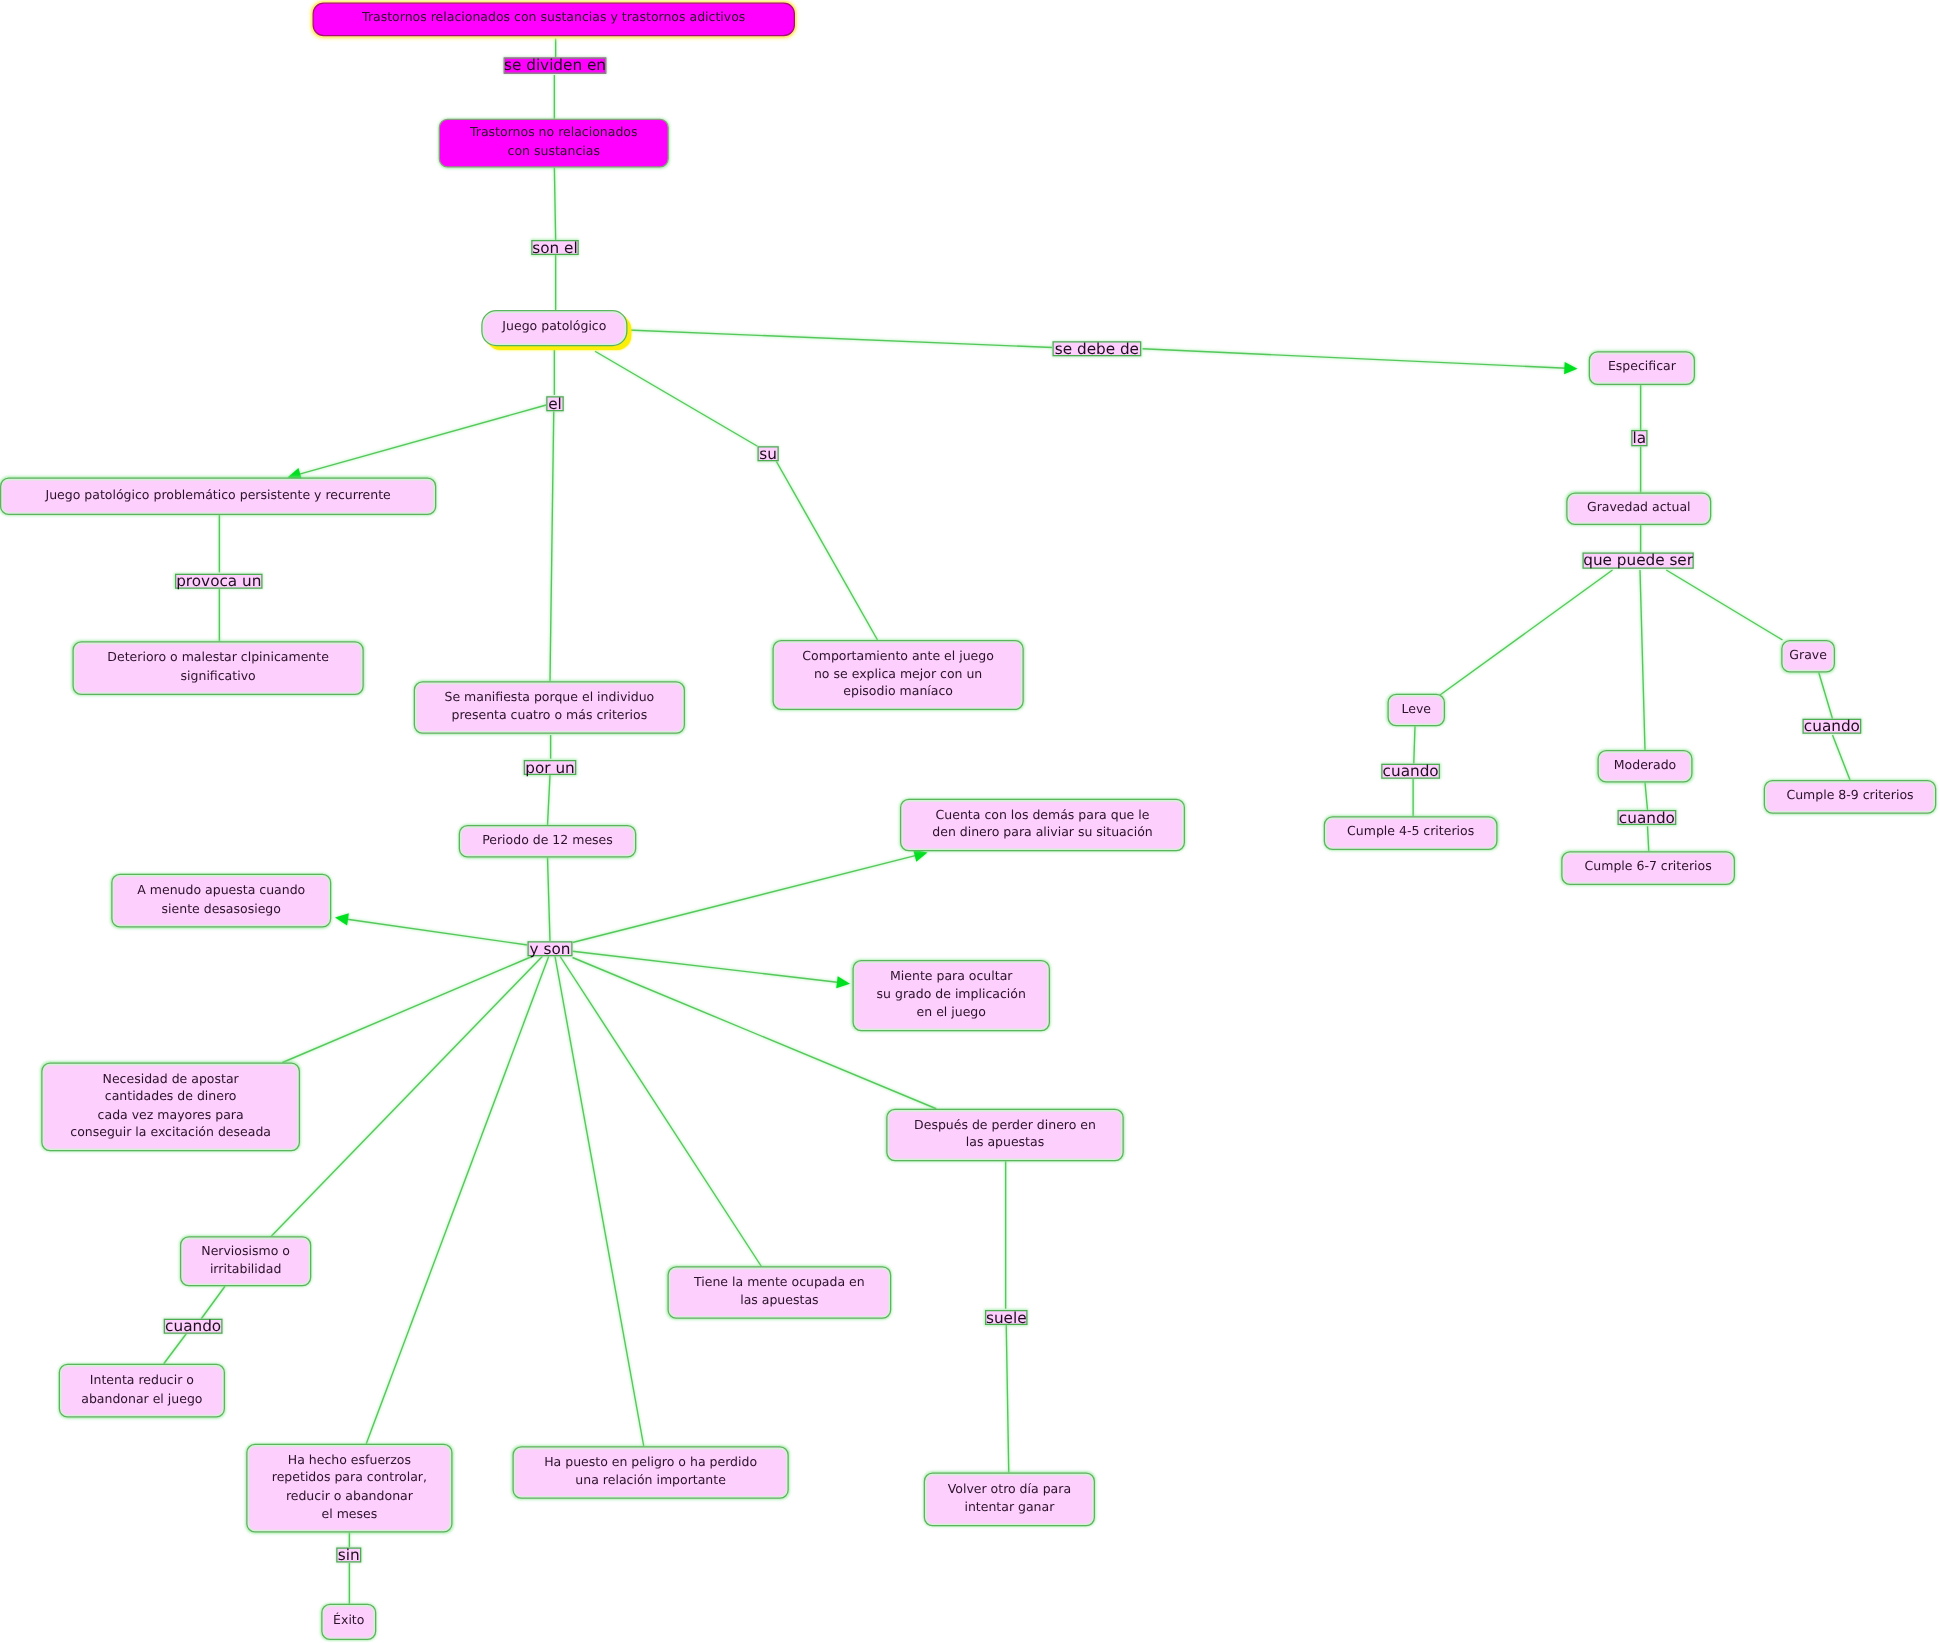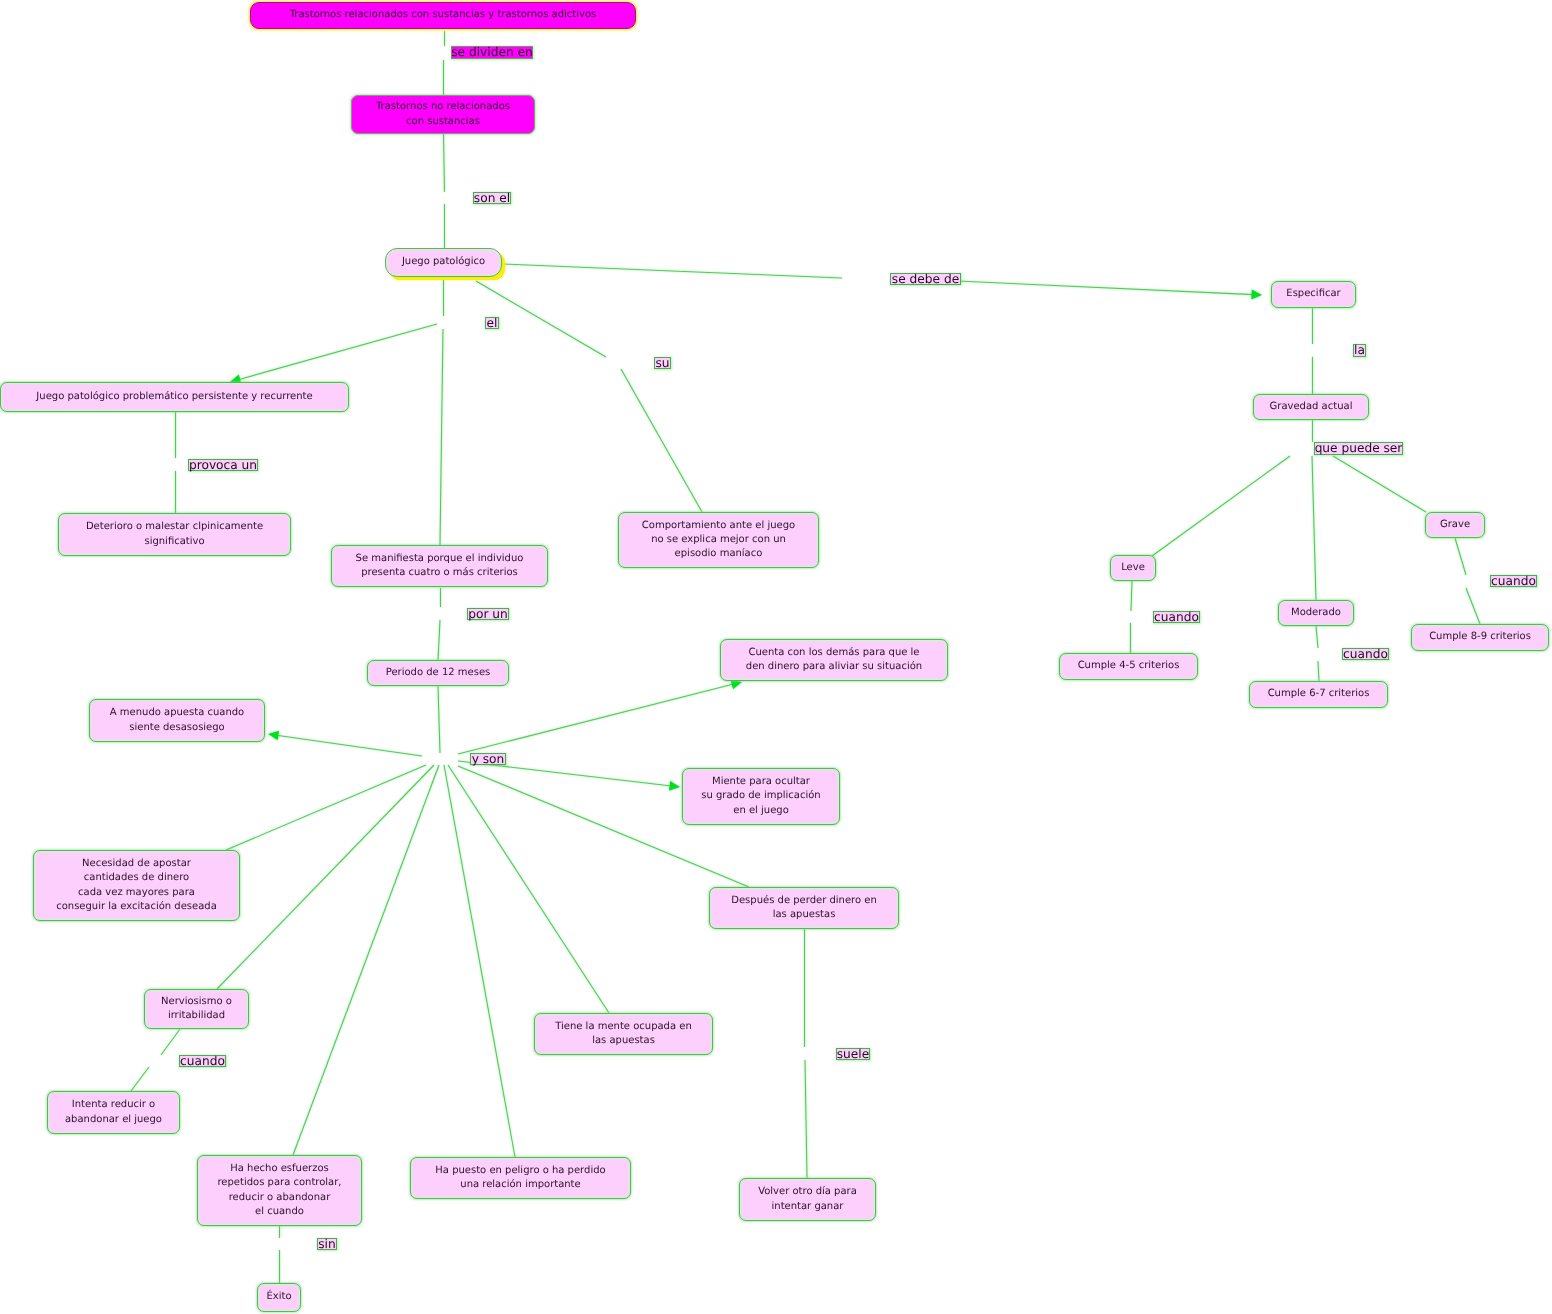--- a/index.html
+++ b/index.html
@@ -17,21 +17,21 @@
         white-space:pre;letter-spacing:0;
         box-shadow:inset 0 0 0 1.3px #d5f0d6, 0 0 2px 0.5px rgba(120,225,125,0.55);}
   .node.magenta{background:#ff00ff;border-color:#8a9a7e;
         box-shadow:0 0 2px 0.5px rgba(120,225,125,0.55);}
   .node.sel{box-shadow:inset 0 0 0 1.3px #d5f0d6, 3.5px 3.5px 0 -0.5px #fbee08, 3.5px 3.5px 2px -0.5px #fbee08;border-radius:12px;}
   .node.magenta.sel{box-shadow:0 0 0 1.5px #ffee80, 0 0 3px 1.5px #fff2a0;
         border-radius:9px;border-color:#a2146f;}
   .lbl{position:absolute;box-sizing:border-box;background:#fdcffc;border:1px solid #4aad50;
         color:#200d20;font-size:12.2px;line-height:12px;text-align:center;white-space:pre;
         display:flex;align-items:flex-start;justify-content:center;
-        box-shadow:0 0 2px 0.5px rgba(120,225,125,0.55);margin-left:48px;}
+        box-shadow:0 0 2px 0.5px rgba(120,225,125,0.55);}
   .lbl > span{display:block;margin-top:-1px;}
   .lbl.magenta{background:#ff00ff;border-color:#7a9370;}
 </style>
 </head>
 <body>
 
 <div id="map">
   <svg id="links" viewBox="0 0 1552 1314">
     <path class="lnk" d="M 444.5 30 L 444.5 46"></path>
     <path class="lnk" d="M 443.5 60 L 443.5 95"></path>
@@ -82,38 +82,38 @@
     <path class="lnk" d="M 804.5 929 L 804.5 1047"></path>
     <path class="lnk" d="M 805 1060 L 807 1178"></path>
   </svg>
   <div class="node magenta sel" style="left:250px;top:2px;width:386px;height:27px"><div>Trastornos relacionados con sustancias y trastornos adictivos</div></div>
   <div class="node magenta" style="left:351px;top:95px;width:184px;height:39px"><div>Trastornos no relacionados</div><div>con sustancias</div></div>
   <div class="node sel" style="left:385px;top:248px;width:117px;height:29px"><div>Juego patológico</div></div>
   <div class="node" style="left:1271px;top:281px;width:85px;height:27px"><div>Especificar</div></div>
   <div class="node" style="left:1253px;top:394px;width:116px;height:26px"><div>Gravedad actual</div></div>
   <div class="node" style="left:1110px;top:555px;width:46px;height:26px"><div>Leve</div></div>
   <div class="node" style="left:1278px;top:600px;width:76px;height:26px"><div>Moderado</div></div>
-  <div class="node" style="left:1425px;top:512px;width:60px;height:26px"><div>Grave</div></div>
+  <div class="node" style="left:1425px;top:512px;width:43px;height:26px"><div>Grave</div></div>
   <div class="node" style="left:1059px;top:653px;width:139px;height:27px"><div>Cumple 4-5 criterios</div></div>
   <div class="node" style="left:1249px;top:681px;width:139px;height:27px"><div>Cumple 6-7 criterios</div></div>
   <div class="node" style="left:1411px;top:624px;width:138px;height:27px"><div>Cumple 8-9 criterios</div></div>
   <div class="node" style="left:58px;top:513px;width:233px;height:43px"><div>Deterioro o malestar clpinicamente</div><div>significativo</div></div>
   <div class="node" style="left:0px;top:382px;width:349px;height:30px"><div>Juego patológico problemático persistente y recurrente</div></div>
   <div class="node" style="left:331px;top:545px;width:217px;height:42px"><div>Se manifiesta porque el individuo</div><div>presenta cuatro o más criterios</div></div>
   <div class="node" style="left:618px;top:512px;width:201px;height:56px"><div>Comportamiento ante el juego</div><div>no se explica mejor con un</div><div>episodio maníaco</div></div>
   <div class="node" style="left:367px;top:660px;width:142px;height:26px"><div>Periodo de 12 meses</div></div>
   <div class="node" style="left:720px;top:639px;width:228px;height:42px"><div>Cuenta con los demás para que le</div><div>den dinero para aliviar su situación</div></div>
   <div class="node" style="left:89px;top:699px;width:176px;height:43px"><div>A menudo apuesta cuando</div><div>siente desasosiego</div></div>
   <div class="node" style="left:682px;top:768px;width:158px;height:57px"><div>Miente para ocultar</div><div>su grado de implicación</div><div>en el juego</div></div>
   <div class="node" style="left:33px;top:850px;width:207px;height:71px"><div>Necesidad de apostar</div><div>cantidades de dinero</div><div>cada vez mayores para</div><div>conseguir la excitación deseada</div></div>
   <div class="node" style="left:709px;top:887px;width:190px;height:42px"><div>Después de perder dinero en</div><div>las apuestas</div></div>
   <div class="node" style="left:144px;top:989px;width:105px;height:40px"><div>Nerviosismo o</div><div>irritabilidad</div></div>
   <div class="node" style="left:534px;top:1013px;width:179px;height:42px"><div>Tiene la mente ocupada en</div><div>las apuestas</div></div>
   <div class="node" style="left:47px;top:1091px;width:133px;height:43px"><div>Intenta reducir o</div><div>abandonar el juego</div></div>
-  <div class="node" style="left:197px;top:1155px;width:165px;height:71px"><div>Ha hecho esfuerzos</div><div>repetidos para controlar,</div><div>reducir o abandonar</div><div>el cuando</div></div>
+  <div class="node" style="left:197px;top:1155px;width:165px;height:71px"><div>Ha hecho esfuerzos</div><div>repetidos para controlar,</div><div>reducir o abandonar</div><div>el meses</div></div>
   <div class="node" style="left:410px;top:1157px;width:221px;height:42px"><div>Ha puesto en peligro o ha perdido</div><div>una relación importante</div></div>
   <div class="node" style="left:739px;top:1178px;width:137px;height:43px"><div>Volver otro día para</div><div>intentar ganar</div></div>
   <div class="node" style="left:257px;top:1283px;width:44px;height:29px"><div>Éxito</div></div>
   <div class="lbl magenta" style="left:403px;top:46px;width:82px;height:13px"><span>se dividen en</span></div>
   <div class="lbl" style="left:425px;top:192px;width:38px;height:12px"><span>son el</span></div>
   <div class="lbl" style="left:842px;top:273px;width:71px;height:12px"><span>se debe de</span></div>
   <div class="lbl" style="left:437px;top:317px;width:14px;height:12px"><span>el</span></div>
   <div class="lbl" style="left:606px;top:357px;width:17px;height:12px"><span>su</span></div>
   <div class="lbl" style="left:1305px;top:344px;width:13px;height:13px"><span>la</span></div>
   <div class="lbl" style="left:1266px;top:442px;width:89px;height:13px"><span>que puede ser</span></div>

